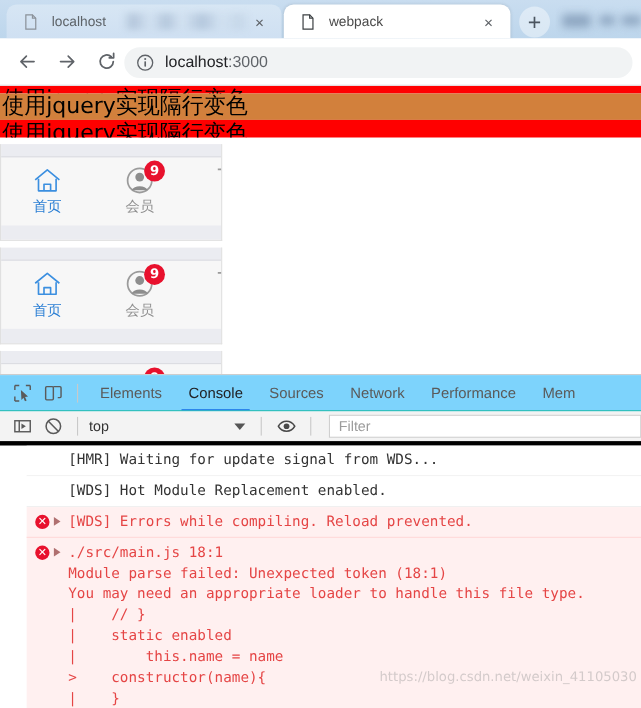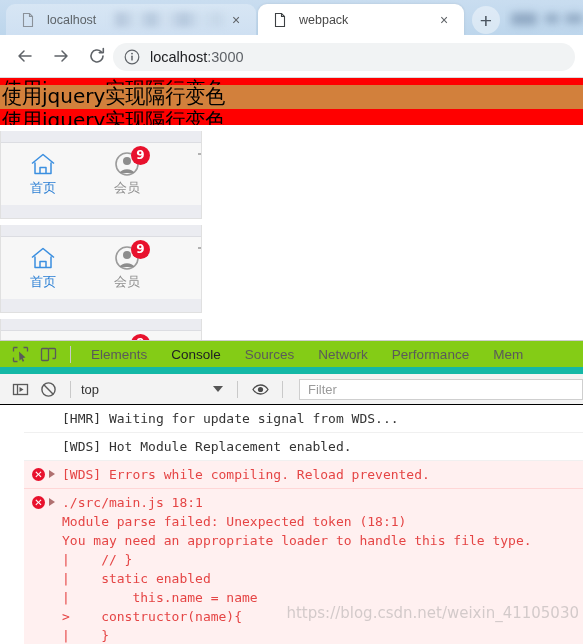--- a/index.html
+++ b/index.html
@@ -141,41 +141,41 @@
     font-family: "DejaVu Sans", sans-serif;
   }
   .navcard-foot { height: 13px; background: #ebecf1; }
 
   
   .devtools {
     position: absolute; left: 0; top: 340px; width: 583px; height: 304px;
     background: #ffffff; border-top: 1px solid #cdcdcd;
   }
   .dt-tabbar {
-    height: 33px; background: #84cc16; border-bottom: 7px solid #14b8a6;
+    height: 33px; background: #7dd3fc; border-bottom: 1px solid #14b8a6;
     display: flex; align-items: center; overflow: hidden;
   }
   .dt-icbtn {
     width: 28px; height: 26px; flex: 0 0 auto;
     display: flex; align-items: center; justify-content: center; color: #5a5a5a;
   }
   .dt-icbtn:first-child { margin-left: 6px; }
   .dt-sep { width: 1px; height: 17px; background: #c9c9c9; margin: 0 8px; flex: 0 0 auto; }
   .dt-tab {
     padding: 0 12px; height: 33px; line-height: 33px; font-size: 13.5px;
     color: #5a5a5a; white-space: nowrap; flex: 0 0 auto; position: relative;
   }
   .dt-tab.sel { color: #202124; }
   .dt-tab.sel::after {
     content: ""; position: absolute; left: 6px; right: 6px; bottom: 0;
     height: 2px; background: #1a73e8;
   }
 
   .dt-filterbar {
-    height: 31px; background: #f3f3f3; border-bottom: 1px solid #000000;
+    height: 31px; background: #f3f3f3; border-bottom: 4px solid #000000;
     display: flex; align-items: center;
   }
   .ctx-select {
     width: 148px; height: 20px; margin-left: 2px; display: flex;
     align-items: center; flex: 0 0 auto;
   }
   .ctx-select .v { font-size: 13px; color: #333; flex: 1 1 auto; }
   .ctx-select .caret {
     width: 0; height: 0; margin-right: 6px;
     border-left: 5px solid transparent; border-right: 5px solid transparent;
@@ -204,21 +204,21 @@
     font-family: "DejaVu Sans", sans-serif;
   }
   .tri {
     position: absolute; left: 25px; top: 9px; width: 0; height: 0;
     border-top: 4px solid transparent; border-bottom: 4px solid transparent;
     border-left: 6px solid #b07070;
   }
   .code-line { display: block; padding-left: 38px; white-space: pre; }
   .watermark {
     position: absolute; right: 4px; bottom: 22px;
-    font-family: "DejaVu Sans", sans-serif; font-size: 15px;
+    font-family: "DejaVu Sans", sans-serif; font-size: 12px;
     color: rgba(150,150,150,0.42); white-space: nowrap; pointer-events: none;
   }
 </style>
 </head>
 <body>
 
 <div id="root">
 
   <div class="chrome-tabstrip">
 

